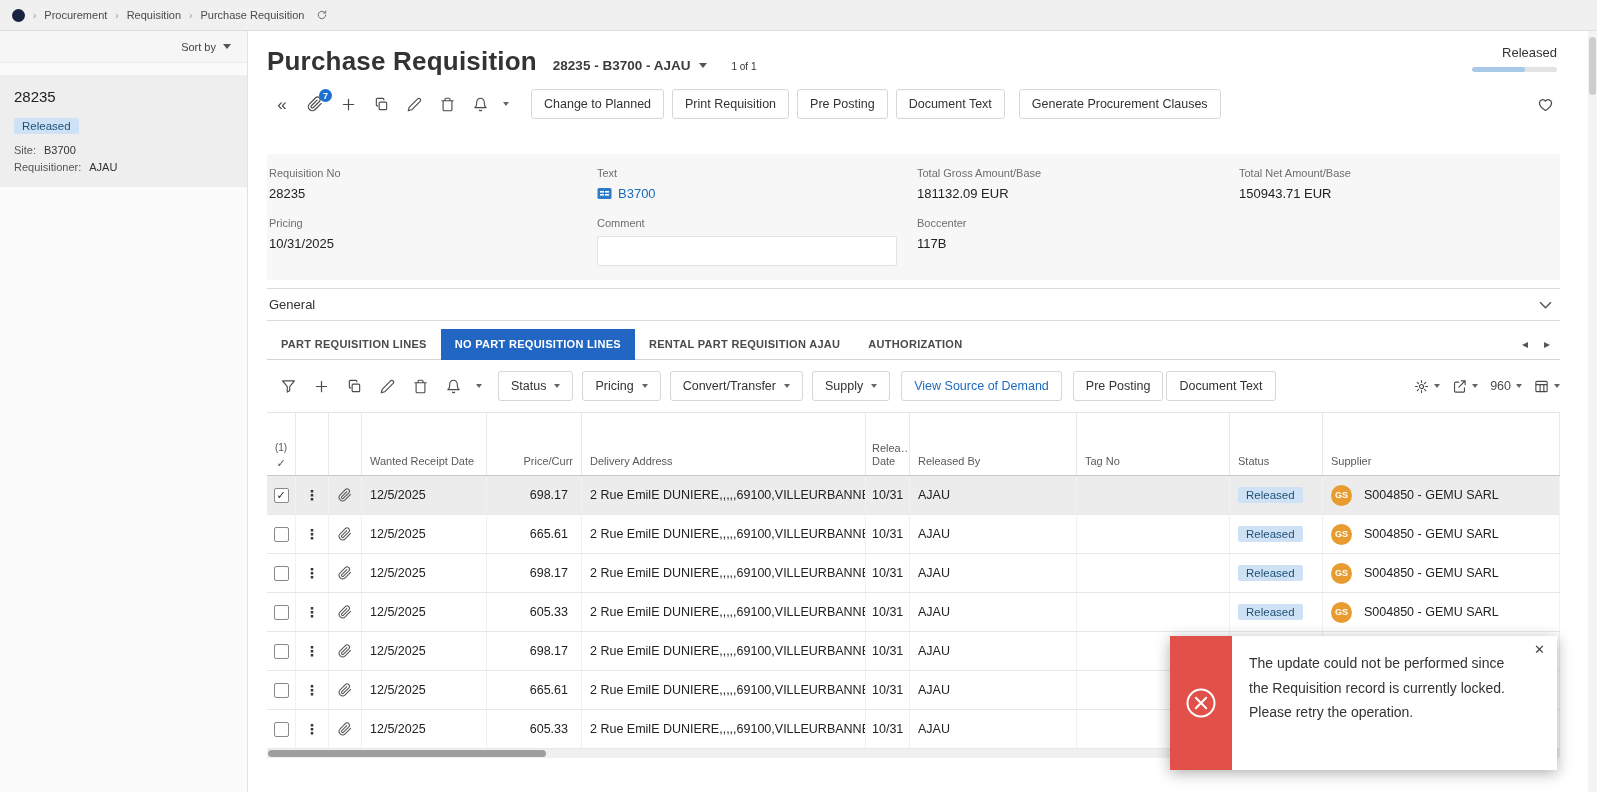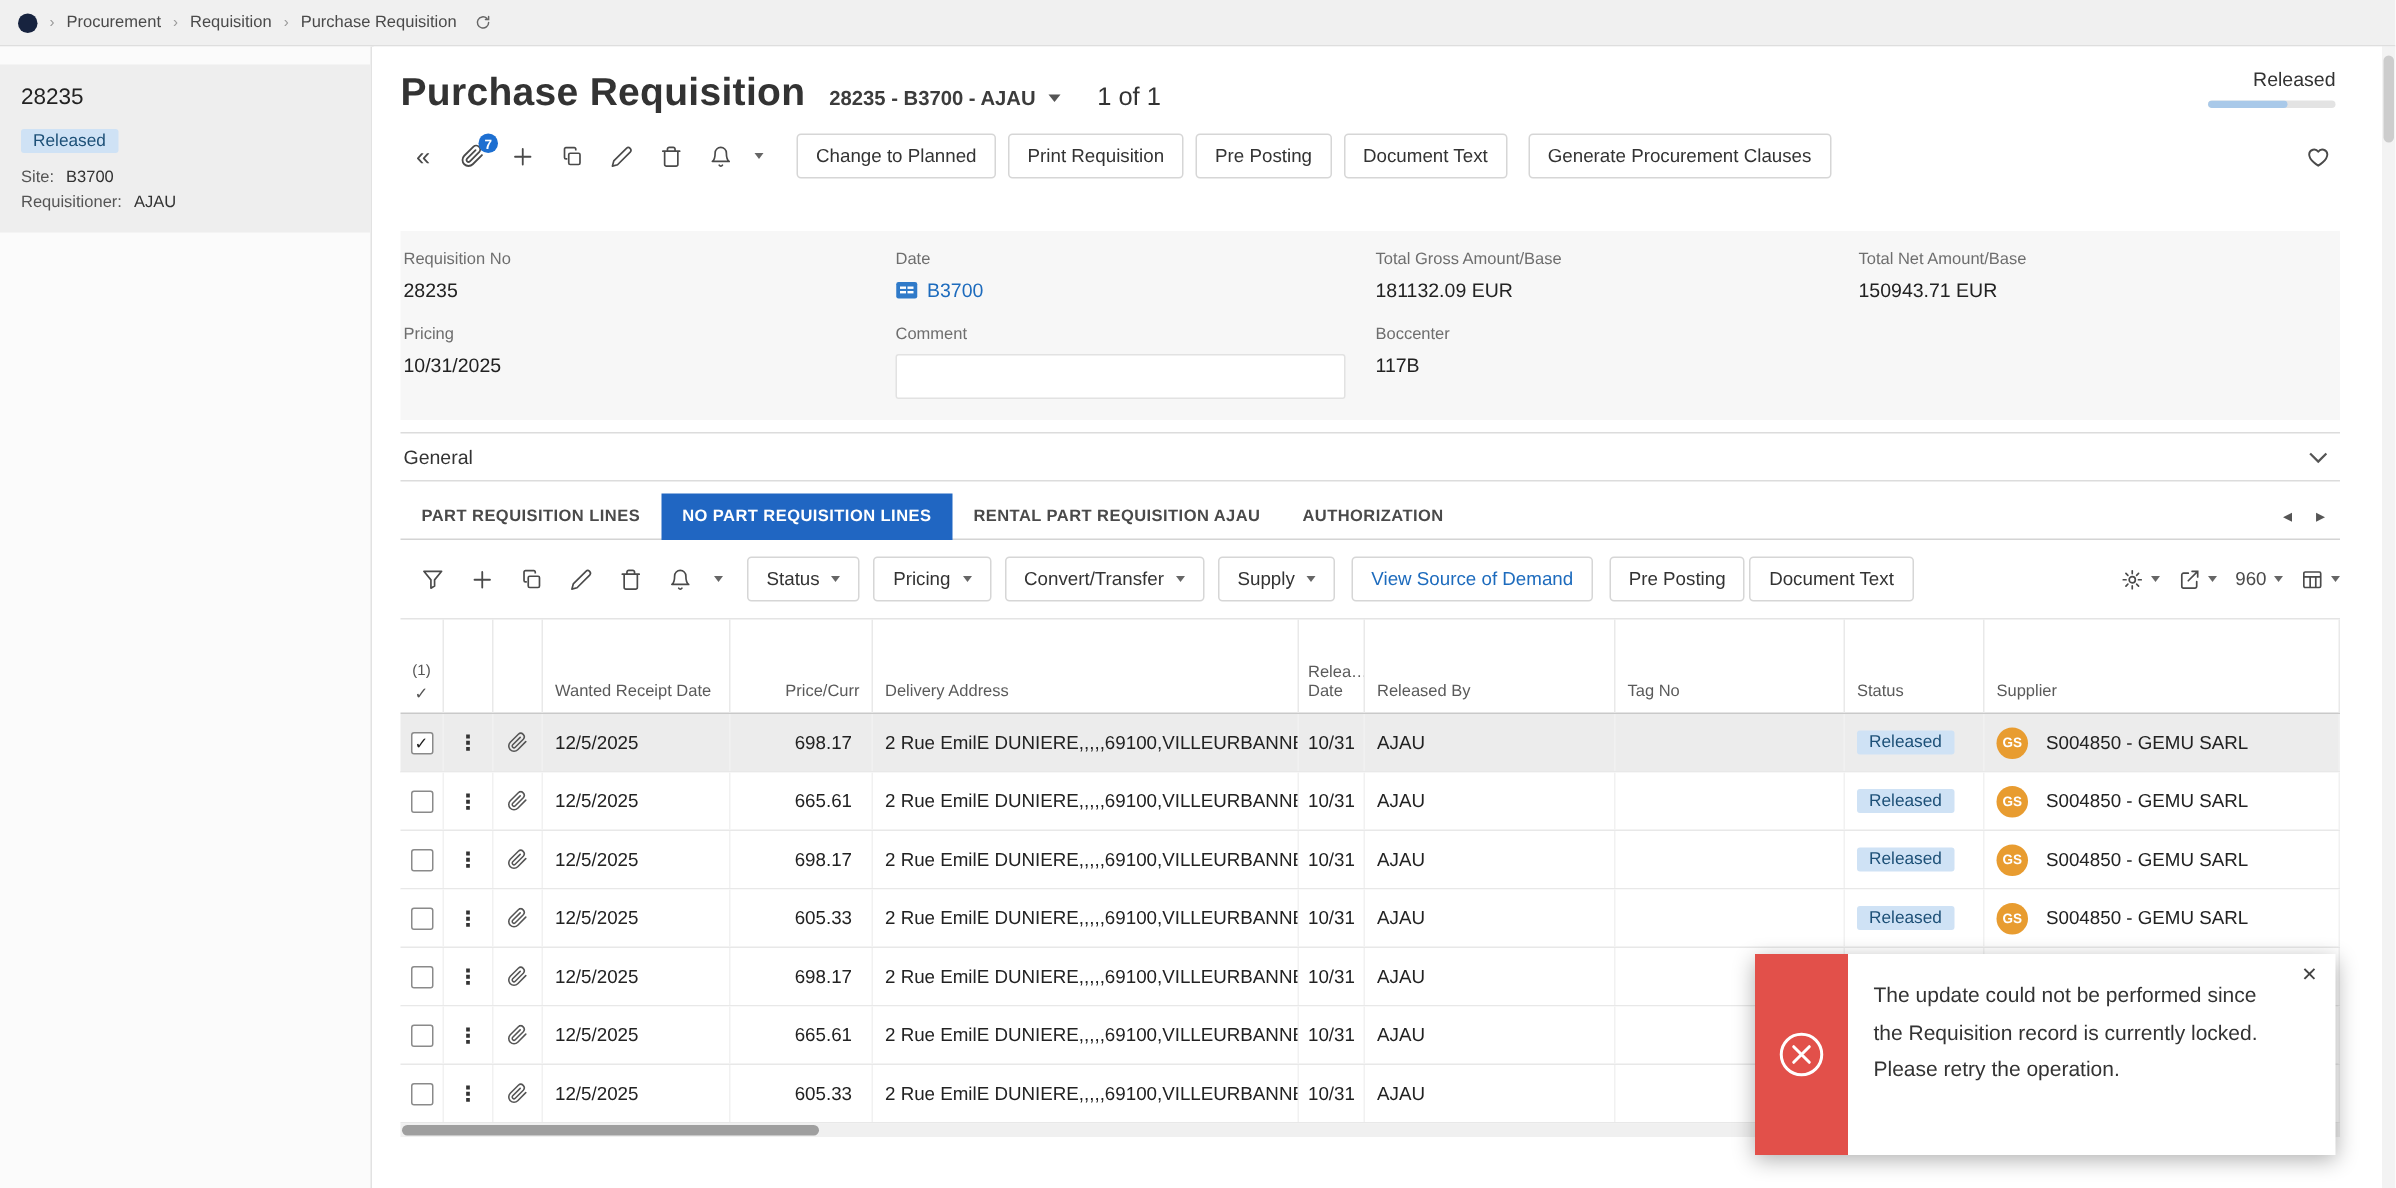--- a/index.html
+++ b/index.html
@@ -26,21 +26,21 @@
   .side-line .lbl { color:#555; margin-right:8px; }
 
   
   .main { position:absolute; top:31px; left:249px; right:9px; bottom:0;
     background:#fff; padding:0 28px 0 18px; }
 
   .page-header { display:flex; align-items:baseline; gap:16px; padding-top:15px; }
   .page-title { font-size:26px; font-weight:700; color:#333; letter-spacing:.2px; }
   .record-selector { font-size:13.5px; font-weight:700; color:#3c3c3c;
     display:inline-flex; align-items:center; gap:9px; }
-  .pagination { font-size:17px; color:#333; margin-left:8px; }
+  .pagination { font-size:10px; color:#333; margin-left:8px; }
   .caret { display:inline-block; width:0; height:0; border-left:4px solid transparent;
     border-right:4px solid transparent; border-top:5px solid #555; }
   .header-status { position:absolute; right:31px; top:14px; text-align:right;
     font-size:13px; color:#333; }
   .progress { width:85px; height:5px; border-radius:3px; background:#e3e3e3;
     margin-top:7px; overflow:hidden; }
   .progress .fill { width:62%; height:100%; background:#a9c9e9; border-radius:3px; }
 
   .cmd-bar { display:flex; align-items:center; gap:3px; margin-top:11px; height:32px; }
   .icon-btn { width:30px; height:30px; display:flex; align-items:center;
@@ -150,20 +150,24 @@
   <span class="crumb-sep">›</span>
   <span class="crumb">Purchase Requisition</span>
   <span class="refresh-ic">
     <svg width="12" height="12" viewBox="0 0 16 16">
         <path d="M13 8a5 5 0 1 1-1.6-3.7M13 2.6v2.8h-2.8" fill="none" stroke="currentColor" stroke-width="1.3" stroke-linecap="round"></path>
       </svg>
   </span>
 </div>
 
 <aside class="sidebar">
+  <div class="sortbar">
+    <span>Sort by</span>
+    <span class="caret"></span>
+  </div>
   <div class="side-card">
     <div class="side-card-id">28235</div>
     <span class="status-badge">Released</span>
     <div class="side-line" style="margin-top:10px;">
       <span class="lbl">Site:</span><span>B3700</span>
     </div>
     <div class="side-line">
       <span class="lbl">Requisitioner:</span><span>AJAU</span>
     </div>
   </div>
@@ -241,21 +245,21 @@
         </svg>
     </span>
   </div>
 
   <div class="form-section">
     <div class="field">
       <div class="flabel">Requisition No</div>
       <div class="fvalue">28235</div>
     </div>
     <div class="field">
-      <div class="flabel">Date</div>
+      <div class="flabel">Text</div>
       <div class="fvalue">
         <span class="site-link">
           <svg width="15" height="13" viewBox="0 0 15 13">
               <rect x="0.5" y="1" width="14" height="11" rx="1.5" fill="#2f7ac9"></rect>
               <rect x="3" y="4" width="4" height="1.6" fill="#fff"></rect>
               <rect x="8" y="4" width="4" height="1.6" fill="#fff"></rect>
               <rect x="3" y="7" width="4" height="1.6" fill="#fff"></rect>
               <rect x="8" y="7" width="4" height="1.6" fill="#fff"></rect>
             </svg>
           <span>B3700</span>

